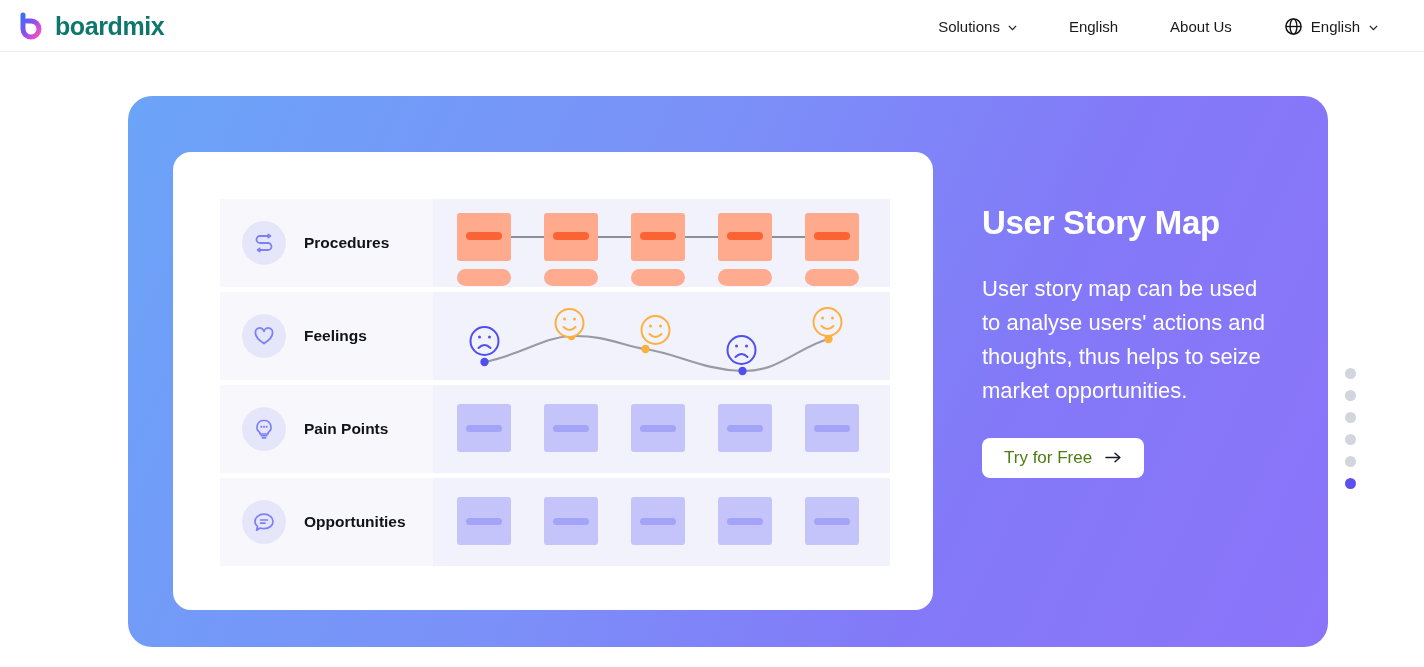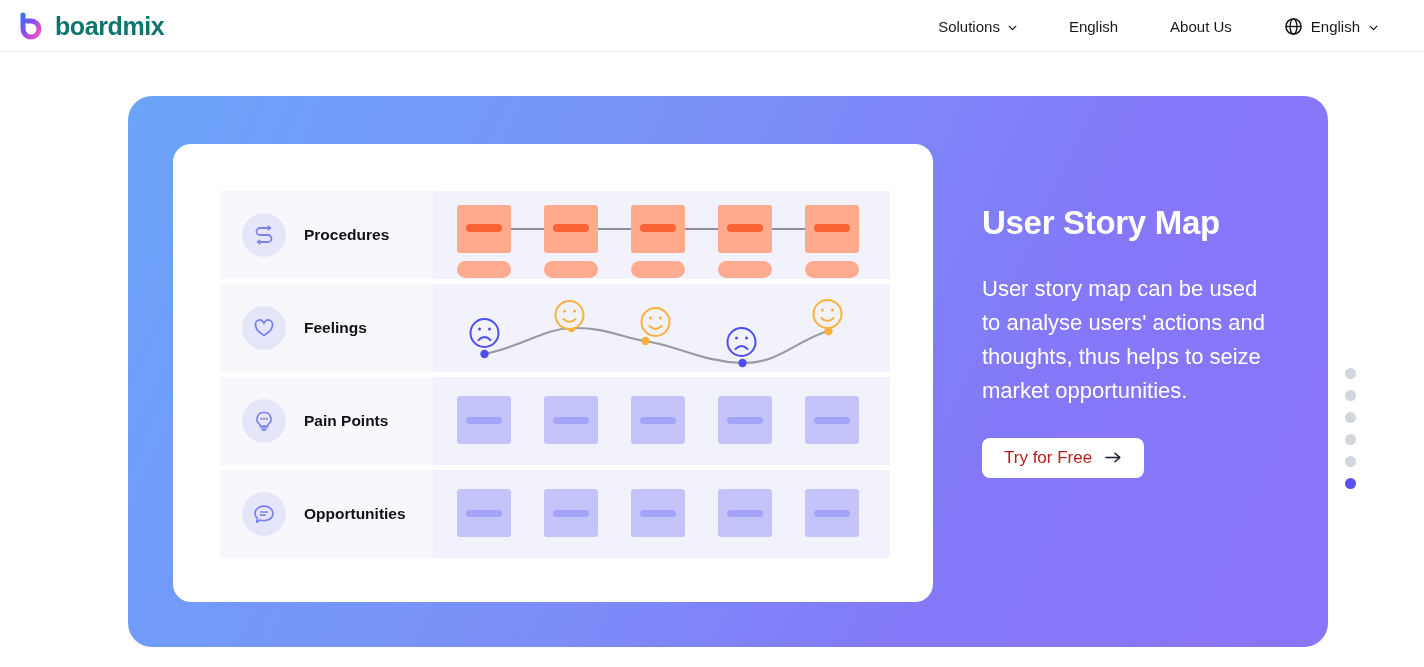--- a/index.html
+++ b/index.html
@@ -51,21 +51,21 @@
   .hero {
     position:absolute; left:128px; top:44px;
     width:1200px; height:551px;
     border-radius:24px;
     background:linear-gradient(115deg,#6ba4f8 0%,#7b90f8 42%,#8379f8 70%, #8b74f9 100%);
     display:flex; align-items:center;
   }
 
   
   .board-card {
-    position:absolute; left:45px; top:48px;
+    position:absolute; left:45px; top:56px;
     width:760px; height:458px;
     background:#fff; border-radius:18px;
   }
   .rows {
     position:absolute; left:47px; top:47px;
     width:670px;
   }
   .row { display:flex; height:88px; margin-bottom:5px; }
   .row-label {
     width:213px; background:#f8f8fc;
@@ -127,21 +127,21 @@
   }
   .hero-title {
     font-size:33px; font-weight:bold; color:#fff;
     letter-spacing:-0.3px; margin-bottom:30px;
   }
   .hero-desc {
     font-size:22px; color:#fff; line-height:34px; margin-bottom:30px;
   }
   .try-btn {
     display:inline-flex; align-items:center; gap:13px;
-    background:#fff; color:#b91c1c;
+    background:#fff; color:#4d7c0f;
     font-size:17px; border:none; border-radius:8px;
     padding:0 22px; height:40px; cursor:pointer;
   }
   .try-arrow { font-size:18px; line-height:1; }
 
   
   .dots {
     position:absolute; right:68px; top:316px;
     display:flex; flex-direction:column; gap:11px;
   }

